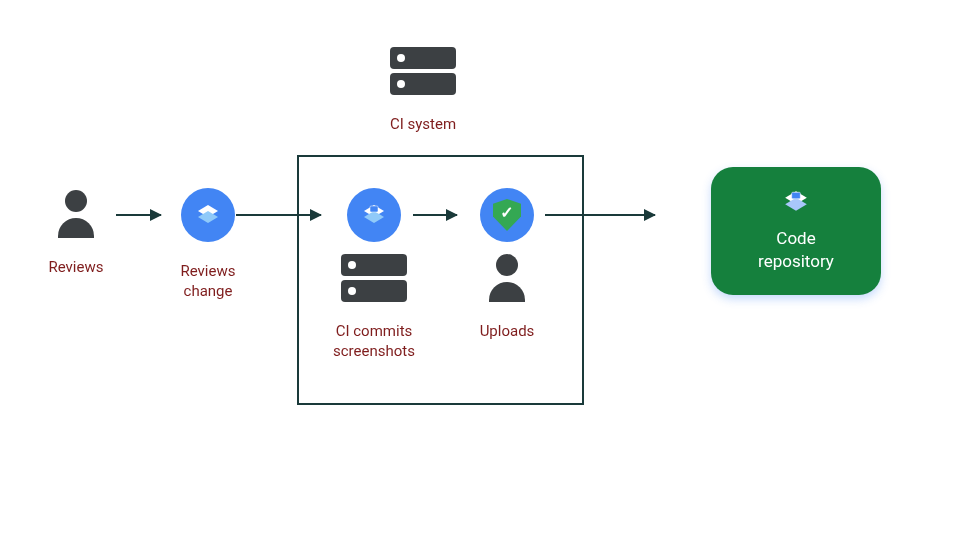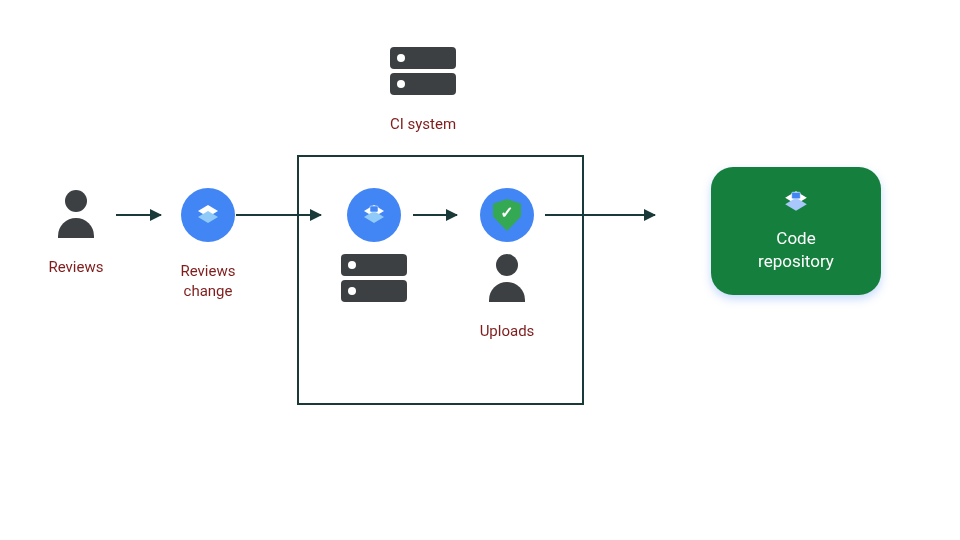--- a/index.html
+++ b/index.html
@@ -108,20 +108,22 @@
     </svg>
   </div>
   <div class="servers" style="margin-top:12px;">
     <div class="server-box">
         <div class="server-dot"></div>
       </div>
     <div class="server-box">
         <div class="server-dot"></div>
       </div>
   </div>
+  <div class="label" style="white-space:pre-line;">CI commits
+screenshots</div>
 </div>
 
 <div class="arrow" style="left:413px; top:214px; width:44px;"></div>
 
 <div class="node" style="left:462px; top:188px; width:90px;">
   <div class="circle-badge">
     <div class="shield">
         <div class="check">✓</div>
       </div>
   </div>

